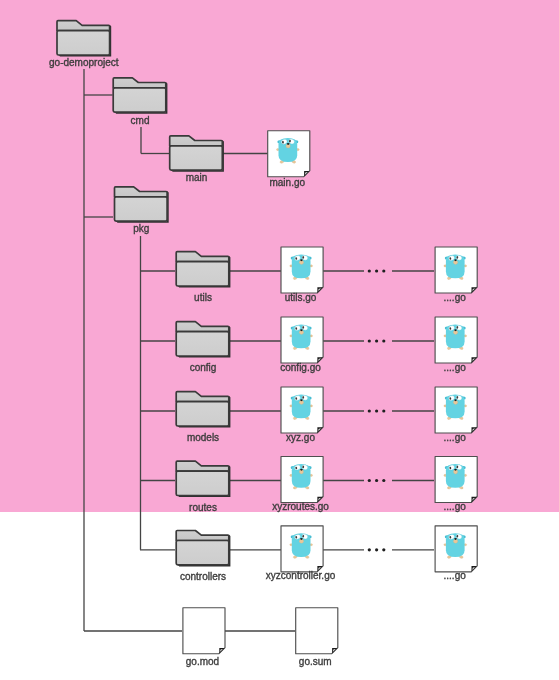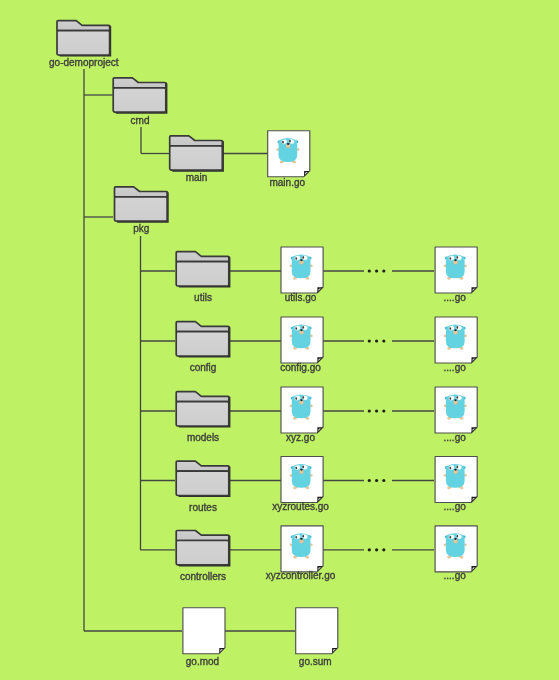--- a/index.html
+++ b/index.html
@@ -1,19 +1,19 @@
 <!DOCTYPE html>
 <html><head>
 <meta charset="utf-8">
 <title>go-demoproject structure</title>
 <style>
   html,body{margin:0;padding:0;background:#ffffff;}
   body{width:559px;height:680px;overflow:hidden;
        font-family:"Liberation Sans",sans-serif;}
-  #stage{position:relative;width:559px;height:680px;background:#bef264;}
+  #stage{position:relative;width:559px;height:512px;background:#f9a8d4;}
   svg#diagram{position:absolute;left:0;top:0;width:559px;height:680px;display:block;}
   .node-label{font-family:"Liberation Sans",sans-serif;font-size:10px;
               fill:#3d3d3d;text-anchor:middle;
               paint-order:stroke;stroke:#3d3d3d;stroke-width:0.35;}
   .edge{stroke:#444444;stroke-width:1.3;fill:none;}
 </style>
 </head>
 <body>
 
 <div id="stage">

